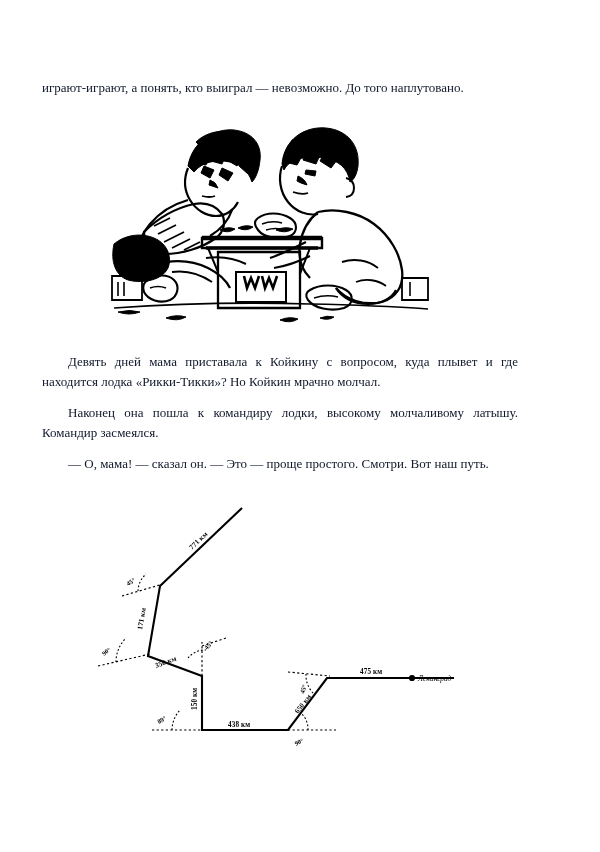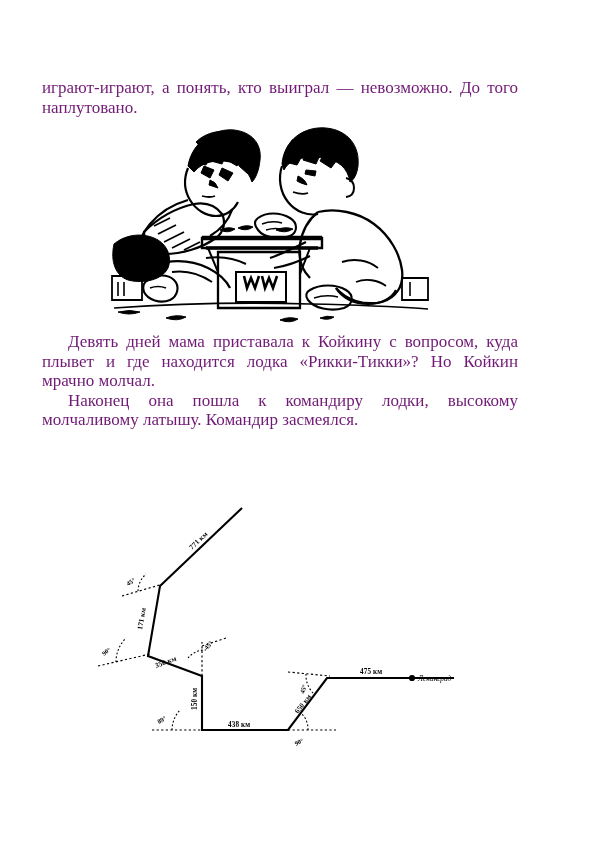--- a/index.html
+++ b/index.html
@@ -16,34 +16,34 @@
     overflow: hidden;
     font-family: "Liberation Serif", "DejaVu Serif", serif;
     color: #0d0d0d;
   }
 
   
   .text-block {
     position: absolute;
     left: 42px;
     width: 476px;
-    font-size: 17px;
+    font-size: 13px;
     line-height: 19.6px;
     text-align: justify;
     text-justify: inter-word;
-    color: #701a75;
+    color: #0f172a;
   }
   .text-block.top { top: 78px; }
-  .text-block.mid { top: 332px; }
+  .text-block.mid { top: 352px; }
 
   .para {
     margin: 0;
     text-indent: 0;
   }
-  .para + .para { margin-top: 0; }
+  .para + .para { margin-top: 12px; }
   .para.indent { text-indent: 26px; }
 
   
   .illustration {
     position: absolute;
     left: 110px;
     top: 112px;
     width: 322px;
     height: 218px;
   }
@@ -223,20 +223,21 @@
 
         <path d="M98 136 L 108 160" fill="none" stroke-width="2.0"></path>
         <path d="M200 136 L 190 162" fill="none" stroke-width="2.0"></path>
       </g>
     </svg>
   </div>
 
   <div class="text-block mid">
     <p class="para indent">Девять дней мама приставала к Койкину с вопросом, куда плывет и где находится лодка «Рикки-Тикки»? Но Койкин мрачно молчал.</p>
     <p class="para indent">Наконец она пошла к командиру лодки, высокому молчаливому латышу. Командир засмеялся.</p>
+    <p class="para indent">— О, мама! — сказал он. — Это — проще простого. Смотри. Вот наш путь.</p>
   </div>
 
   <div class="diagram">
     <svg viewBox="0 0 400 260" xmlns="http://www.w3.org/2000/svg">
 
       <path class="route-line" d="M182 10
                L 100 88
                L 88 158
                L 142 178
                L 142 232

